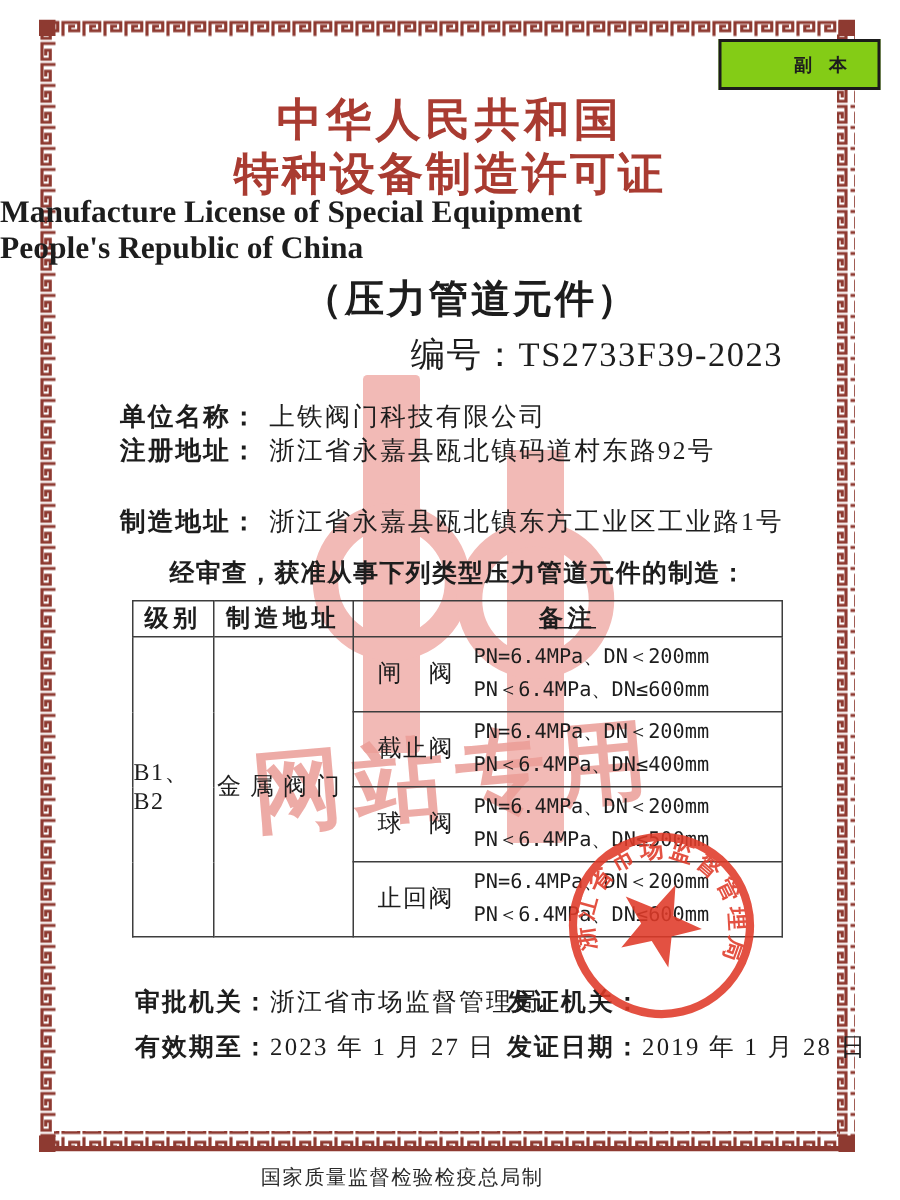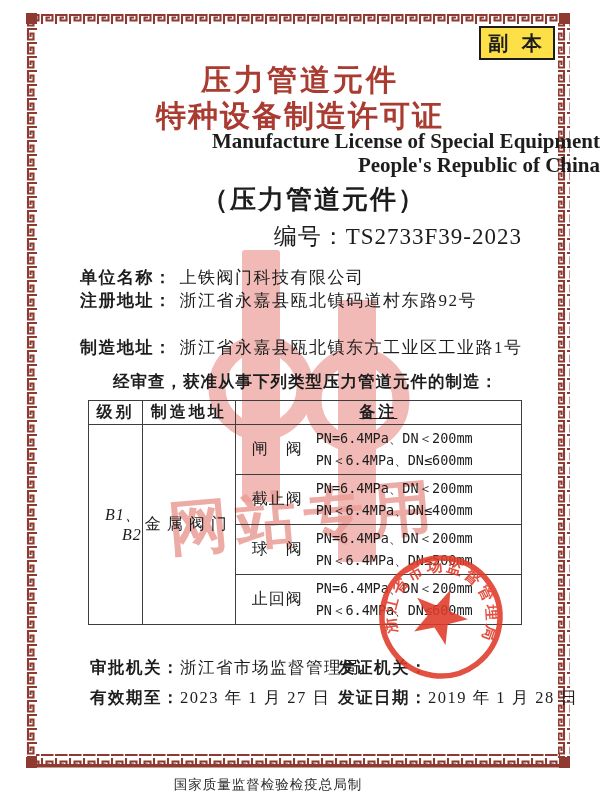--- a/index.html
+++ b/index.html
@@ -8,46 +8,46 @@
     font-family:"Liberation Serif","DejaVu Serif",serif;color:#1d1d1d;
   }
   .abs{position:absolute;}
   
   .frame{left:26px;top:13px;z-index:2;pointer-events:none;}
   
   .fuben{
     left:479px;top:26px;width:72px;height:30px;border:2.5px solid #1b1b1b;
     display:flex;align-items:center;justify-content:center;
     font-family:"Liberation Sans","DejaVu Sans",sans-serif;
-    font-size:20px;font-weight:bold;letter-spacing:4px;z-index:4;background:#fde047;
+    font-size:12px;font-weight:bold;letter-spacing:4px;z-index:4;background:#84cc16;padding-left:32px;
   }
   
   .title-cn{left:0;width:600px;text-align:center;color:#a93b31;
     font-family:"Liberation Sans","DejaVu Sans",sans-serif;font-weight:bold;z-index:3;}
   .title-cn.l1{top:60px;font-size:30px;letter-spacing:3px;}
   .title-cn.l2{top:96px;font-size:30px;letter-spacing:2px;}
-  .title-en{left:0;width:600px;text-align:right;font-weight:bold;font-size:21px;z-index:3;}
+  .title-en{left:0;width:600px;text-align:left;font-weight:bold;font-size:21px;z-index:3;}
   .title-en.l1{top:129px;}
   .title-en.l2{top:153px;}
   .subtitle{left:0;width:600px;top:182px;text-align:center;
     font-family:"Liberation Sans","DejaVu Sans",sans-serif;
     font-size:26px;font-weight:bold;letter-spacing:2px;transform:translateX(14px);z-index:3;}
   .license{top:221px;right:78px;font-size:23px;letter-spacing:1px;z-index:3;}
   
   .field{left:80px;font-size:17px;letter-spacing:1.5px;z-index:3;white-space:nowrap;}
   .field .lbl{font-weight:bold;margin-top:36px;}
   .field .val{margin-left:7px;}
   .f1{top:266px;} .f2{top:289px;} .f3{top:336px;}
   .intro{left:113px;top:371px;font-size:16.5px;font-weight:bold;letter-spacing:1px;z-index:3;}
   
   .lic-table{left:88px;top:400px;width:434px;z-index:3;border-collapse:collapse;}
   .lic-table td,.lic-table th{border:1.6px solid #3d3d3d;padding:0;}
   .lic-table th{height:23px;font-size:16px;font-weight:bold;letter-spacing:3px;text-align:center;}
   .col-level{width:53px;} .col-cat{width:93px;} .col-note{width:286px;text-decoration:underline;}
-  .cell-level{text-align:right;font-size:16px;letter-spacing:1px;font-style:italic;}
+  .cell-level{text-align:left;font-size:16px;letter-spacing:1px;}
   .cell-cat{text-align:center;font-size:16px;letter-spacing:6px;padding-left:6px;}
   .spec-cell{height:49px;}
   .spec{display:flex;align-items:center;padding-left:16px;}
   .valve-name{width:64px;font-size:16px;letter-spacing:1px;flex:none;}
   .valve-specs{font-family:"DejaVu Sans Mono","Liberation Mono",monospace;
     font-size:13.5px;line-height:1.6;white-space:nowrap;}
   
   .foot{font-size:16.5px;letter-spacing:1.5px;z-index:3;white-space:nowrap;}
   .foot .lbl{font-weight:bold;}
   .fr1a{left:90px;top:657px;} .fr1b{left:338px;top:657px;}
@@ -97,21 +97,21 @@
   <rect x="532" y="10" width="12" height="735" fill="url(#mr)"></rect>
   <rect x="0" y="751" width="544" height="3.5" fill="#8e3a31"></rect>
   <rect x="0" y="0" width="11" height="11" fill="#8e3a31"></rect>
   <rect x="533" y="0" width="11" height="11" fill="#8e3a31"></rect>
   <rect x="0" y="744" width="11" height="11" fill="#8e3a31"></rect>
   <rect x="533" y="744" width="11" height="11" fill="#8e3a31"></rect>
 </svg>
 
 <div class="abs fuben">副 本</div>
 
-<div class="abs title-cn l1">压力管道元件</div>
+<div class="abs title-cn l1">中华人民共和国</div>
 <div class="abs title-cn l2">特种设备制造许可证</div>
 <div class="abs title-en l1">Manufacture License of Special Equipment</div>
 <div class="abs title-en l2">People's Republic of China</div>
 <div class="abs subtitle">（压力管道元件）</div>
 
 <div class="abs license">
   <span>编号：</span><span>TS2733F39-2023</span>
 </div>
 
 <div class="abs field f1">

